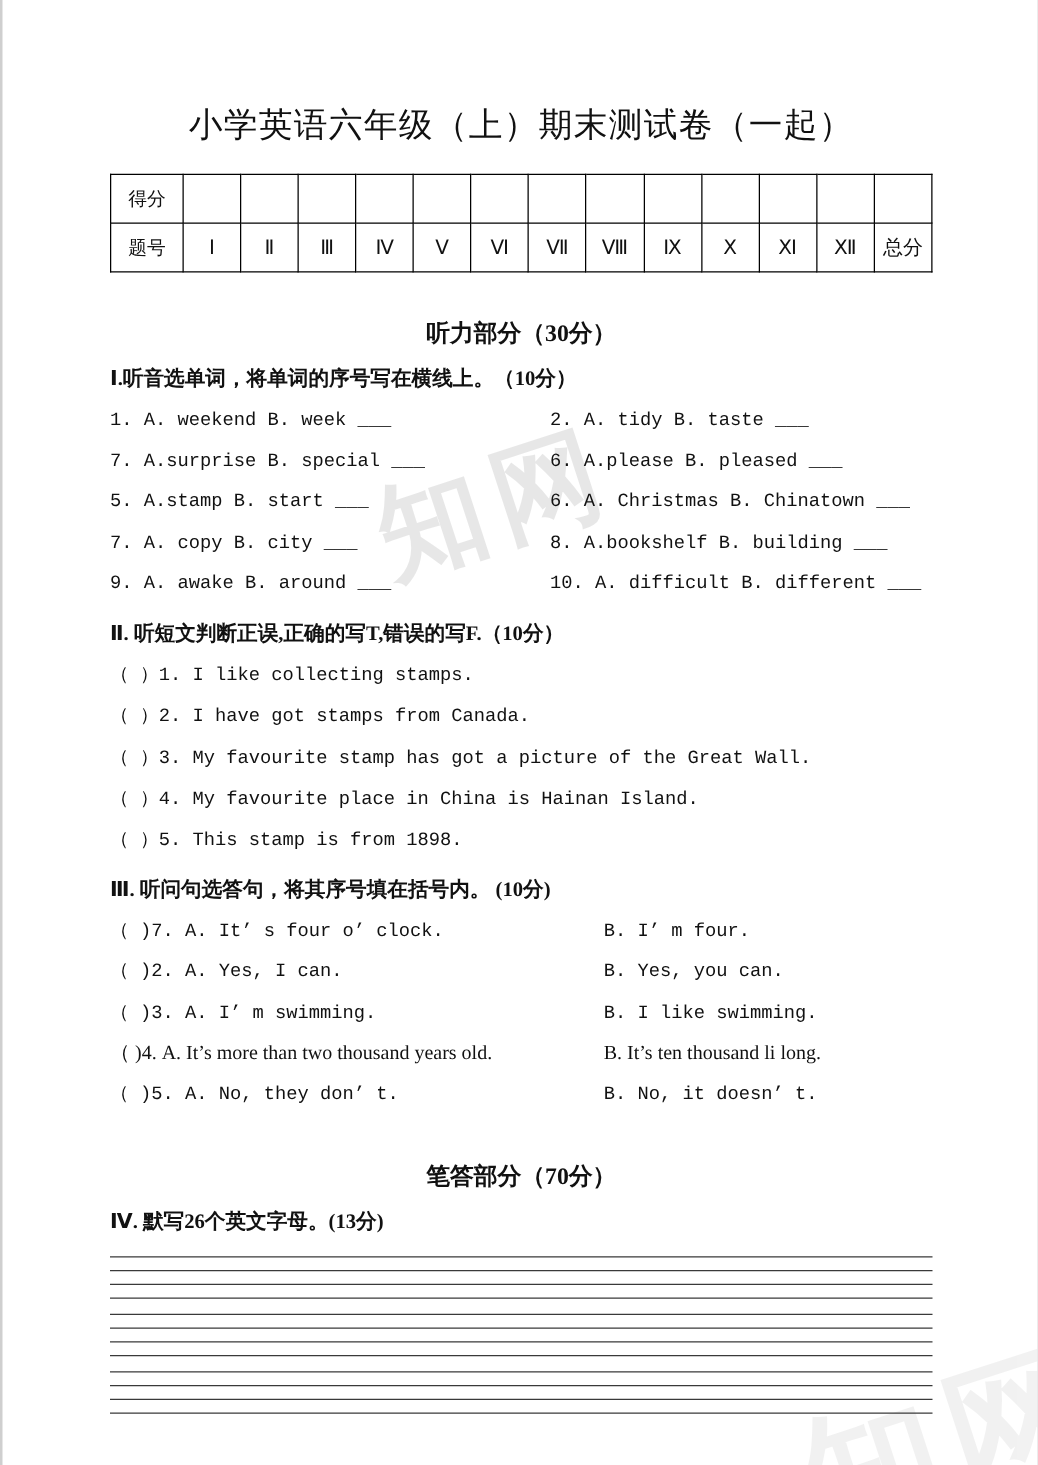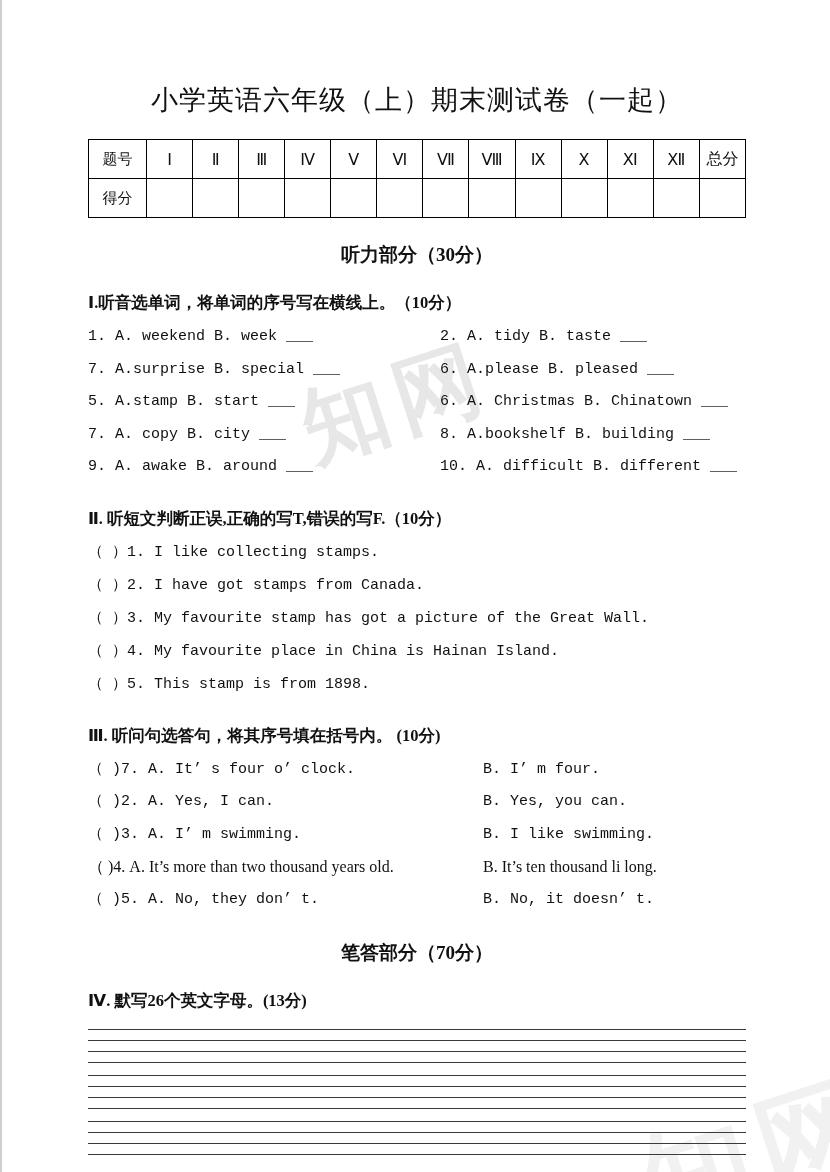--- a/index.html
+++ b/index.html
@@ -41,26 +41,26 @@
     vertical-align: middle;
     font-size: 16px;
     font-family: "Liberation Serif", "DejaVu Sans", serif;
     padding: 0;
   }
   table.score td.label { width: 58px; font-size: 15px; }
   .part-head {
     text-align: center;
     font-weight: bold;
     font-size: 19px;
-    margin-top: 24px;
+    margin-top: 36px;
   }
   .sec-title {
     font-weight: bold;
     font-size: 16.5px;
-    margin-top: 24px;
+    margin-top: 12px;
     font-family: "Liberation Serif", "DejaVu Sans", serif;
   }
   .mono {
     font-family: "Liberation Mono", "DejaVu Sans Mono", monospace;
     font-size: 15px;
   }
   .q-rows { margin-top: 7px; }
   .q-row { display: flex; line-height: 32.5px; }
   .q-row .l { width: 352px; flex: 0 0 352px; }
   .q-row .r { flex: 1; }
@@ -112,51 +112,51 @@
   <div class="watermark">知网</div>
   <div class="watermark bottom">知网</div>
 
   <div class="content">
 
     <h1 class="exam-title">小学英语六年级（上）期末测试卷（一起）</h1>
 
     <table class="score">
       <tbody>
           <tr>
+        <td class="label">得分</td>
+        <td></td>
+        <td></td>
+        <td></td>
+        <td></td>
+        <td></td>
+        <td></td>
+        <td></td>
+        <td></td>
+        <td></td>
+        <td></td>
+        <td></td>
+        <td></td>
+        <td></td>
+      </tr>
+      <tr>
         <td class="label">题号</td>
         <td>Ⅰ</td>
         <td>Ⅱ</td>
         <td>Ⅲ</td>
         <td>Ⅳ</td>
         <td>Ⅴ</td>
         <td>Ⅵ</td>
         <td>Ⅶ</td>
         <td>Ⅷ</td>
         <td>Ⅸ</td>
         <td>Ⅹ</td>
         <td>Ⅺ</td>
         <td>Ⅻ</td>
         <td>总分</td>
       </tr>
-      <tr>
-        <td class="label">得分</td>
-        <td></td>
-        <td></td>
-        <td></td>
-        <td></td>
-        <td></td>
-        <td></td>
-        <td></td>
-        <td></td>
-        <td></td>
-        <td></td>
-        <td></td>
-        <td></td>
-        <td></td>
-      </tr>
     </tbody>
       </table>
 
     <div class="part-head">听力部分（30分）</div>
 
     <div class="sec-title">Ⅰ.听音选单词，将单词的序号写在横线上。（10分）</div>
     <div class="q-rows">
       <div class="q-row">
         <span class="l mono">1. A. weekend B. week ___</span>
         <span class="r mono">2. A. tidy B. taste ___</span>

